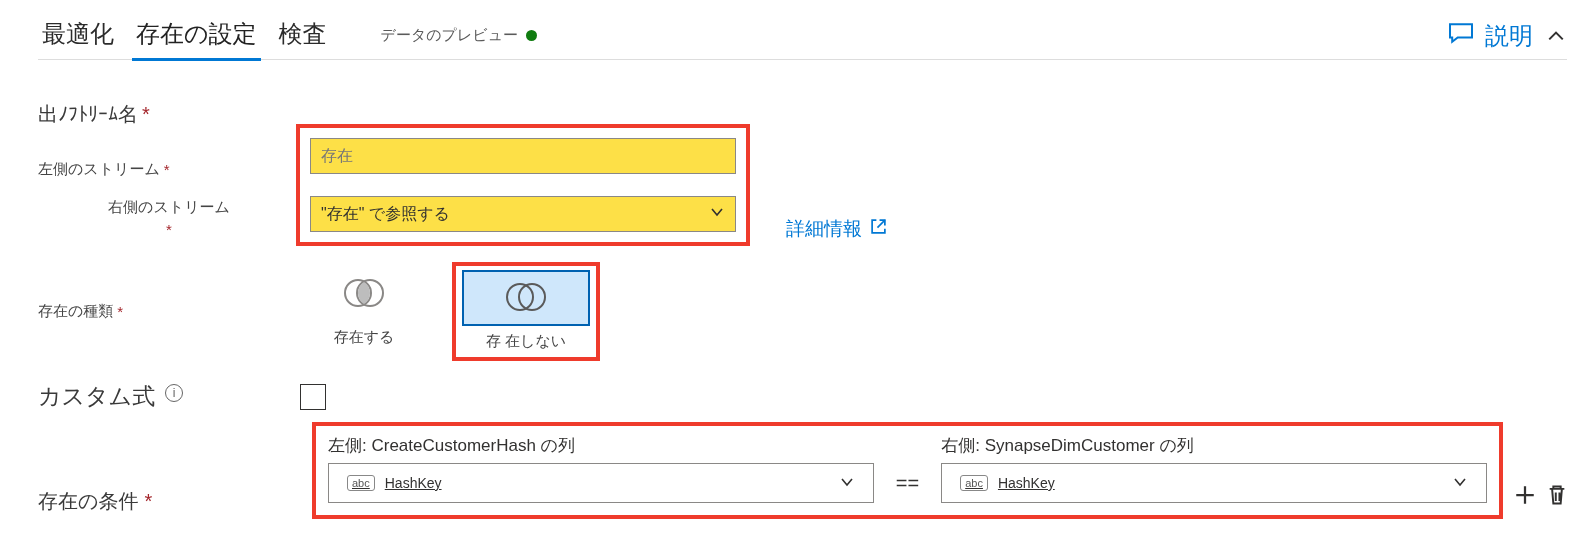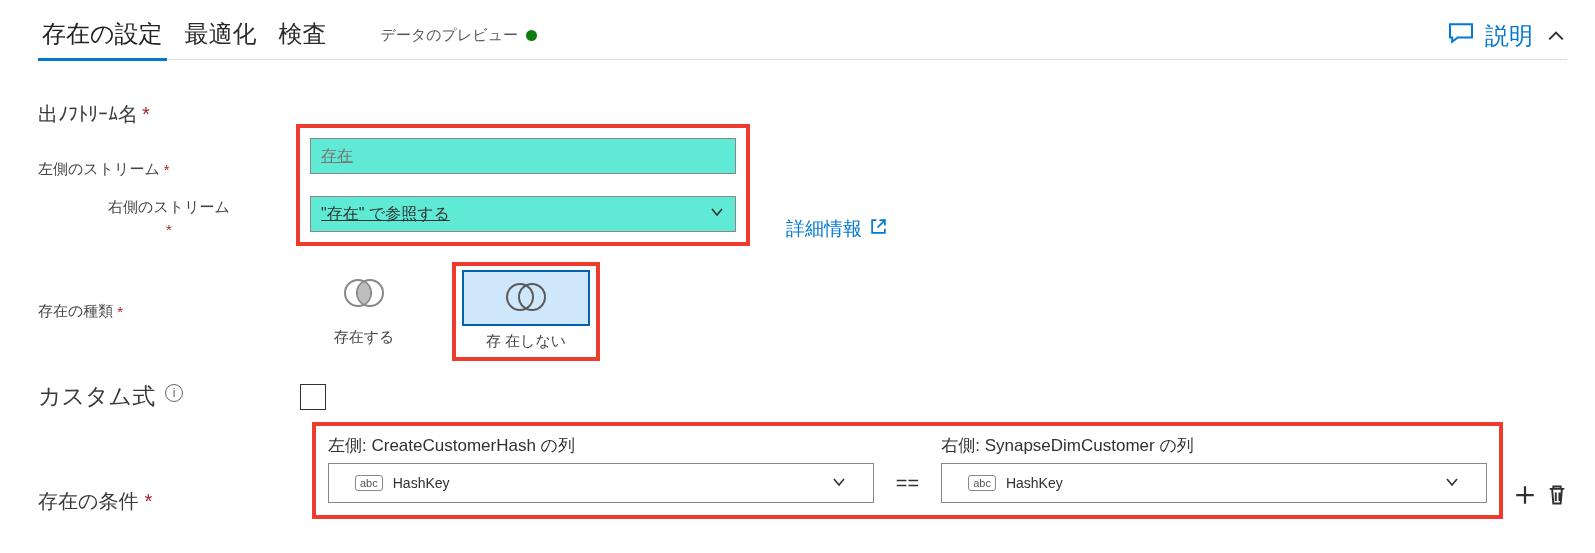--- a/index.html
+++ b/index.html
@@ -79,22 +79,22 @@
   }
   .label-col.small { font-size: 15px; color:#444; }
   .req { color:#a4262c; }
   .input, .select {
     width: 100%;
     height: 36px;
     border: 1px solid #8a8886;
     padding: 0 10px;
     font-size: 16px;
     color: #323130;
-    background:#5eead4;
-    display:flex; align-items:center; justify-content:space-between;text-decoration:underline;
+    background:#fde047;
+    display:flex; align-items:center; justify-content:space-between;
   }
   .input.placeholder { color:#777; }
   .select { cursor:pointer; }
   .chev svg { width:16px; height:16px; }
 
   .stream-block {
     outline: 4px solid #ef3b2c;
     padding: 10px 10px 10px 10px;
     width: 446px;
   }
@@ -156,21 +156,21 @@
     outline:4px solid #ef3b2c;
     padding:8px 12px 12px 12px;
     flex:1;
     display:flex; gap:22px; align-items:flex-end;
   }
   .cond-side { flex:1; }
   .cond-head { font-size:17px; color:#323130; margin-bottom:6px; }
   .col-select {
     height:40px;border:1px solid #8a8886;
     display:flex;align-items:center;justify-content:space-between;
-    padding:0 26px;cursor:pointer;
+    padding:0 18px;cursor:pointer;text-decoration:underline;
   }
   .col-select .left { display:flex; align-items:center; gap:10px; }
   .abc-badge {
     border:1px solid #888;border-radius:3px;
     font-size:11px;color:#555;padding:1px 4px;
   }
   .eq { font-size:20px;color:#323130; margin-bottom:8px; }
   .row-actions {
     display:flex; gap:12px; align-items:center; margin-bottom:6px;
   }
@@ -182,22 +182,22 @@
     padding:4px 6px 6px 6px;
     display:inline-block;
   }
 </style>
 </head>
 <body>
 
 <div class="container">
 
   <div class="tabs-row">
+    <div class="tab">最適化</div>
     <div class="tab active">存在の設定</div>
-    <div class="tab">最適化</div>
     <div class="tab">検査</div>
     <div class="preview">
       <span>データのプレビュー</span>
       <span class="dot"></span>
     </div>
     <div class="spacer"></div>
     <div class="desc-link">
       <span>
         <svg viewBox="0 0 24 20" fill="none" stroke="#0078d4" stroke-width="1.8">
           <path d="M2 2h20v12H9l-5 4v-4H2z"></path>

